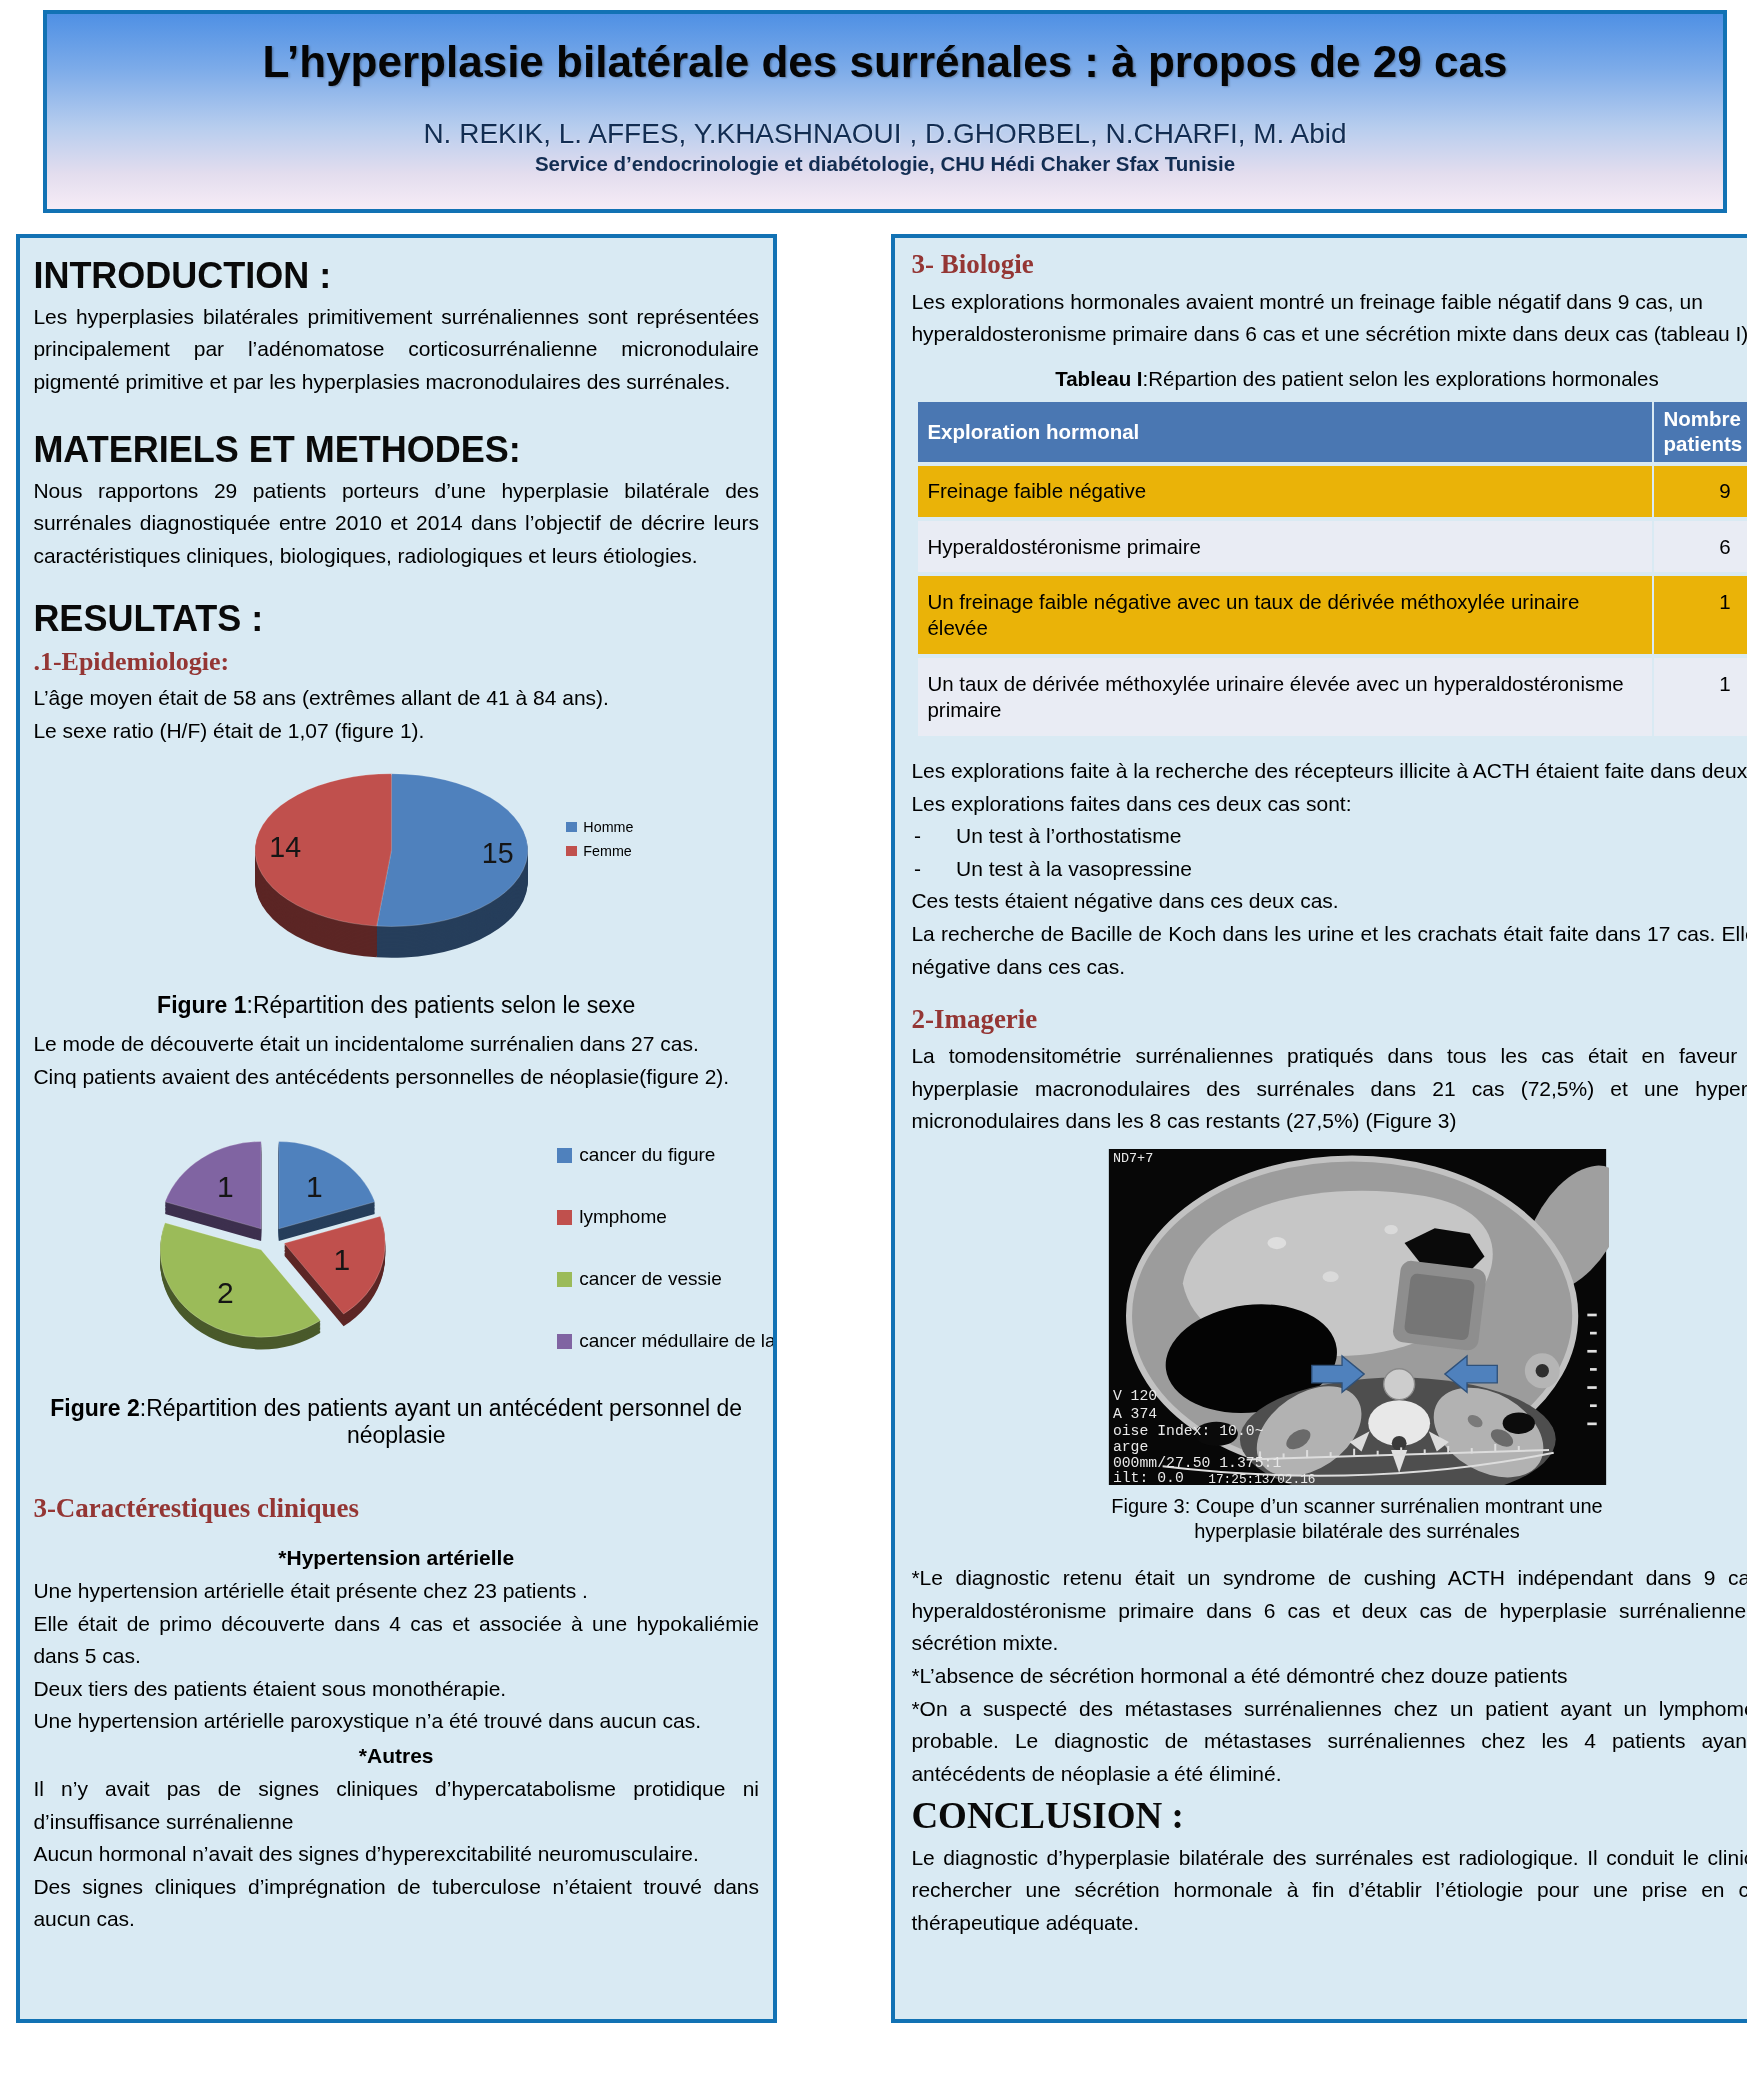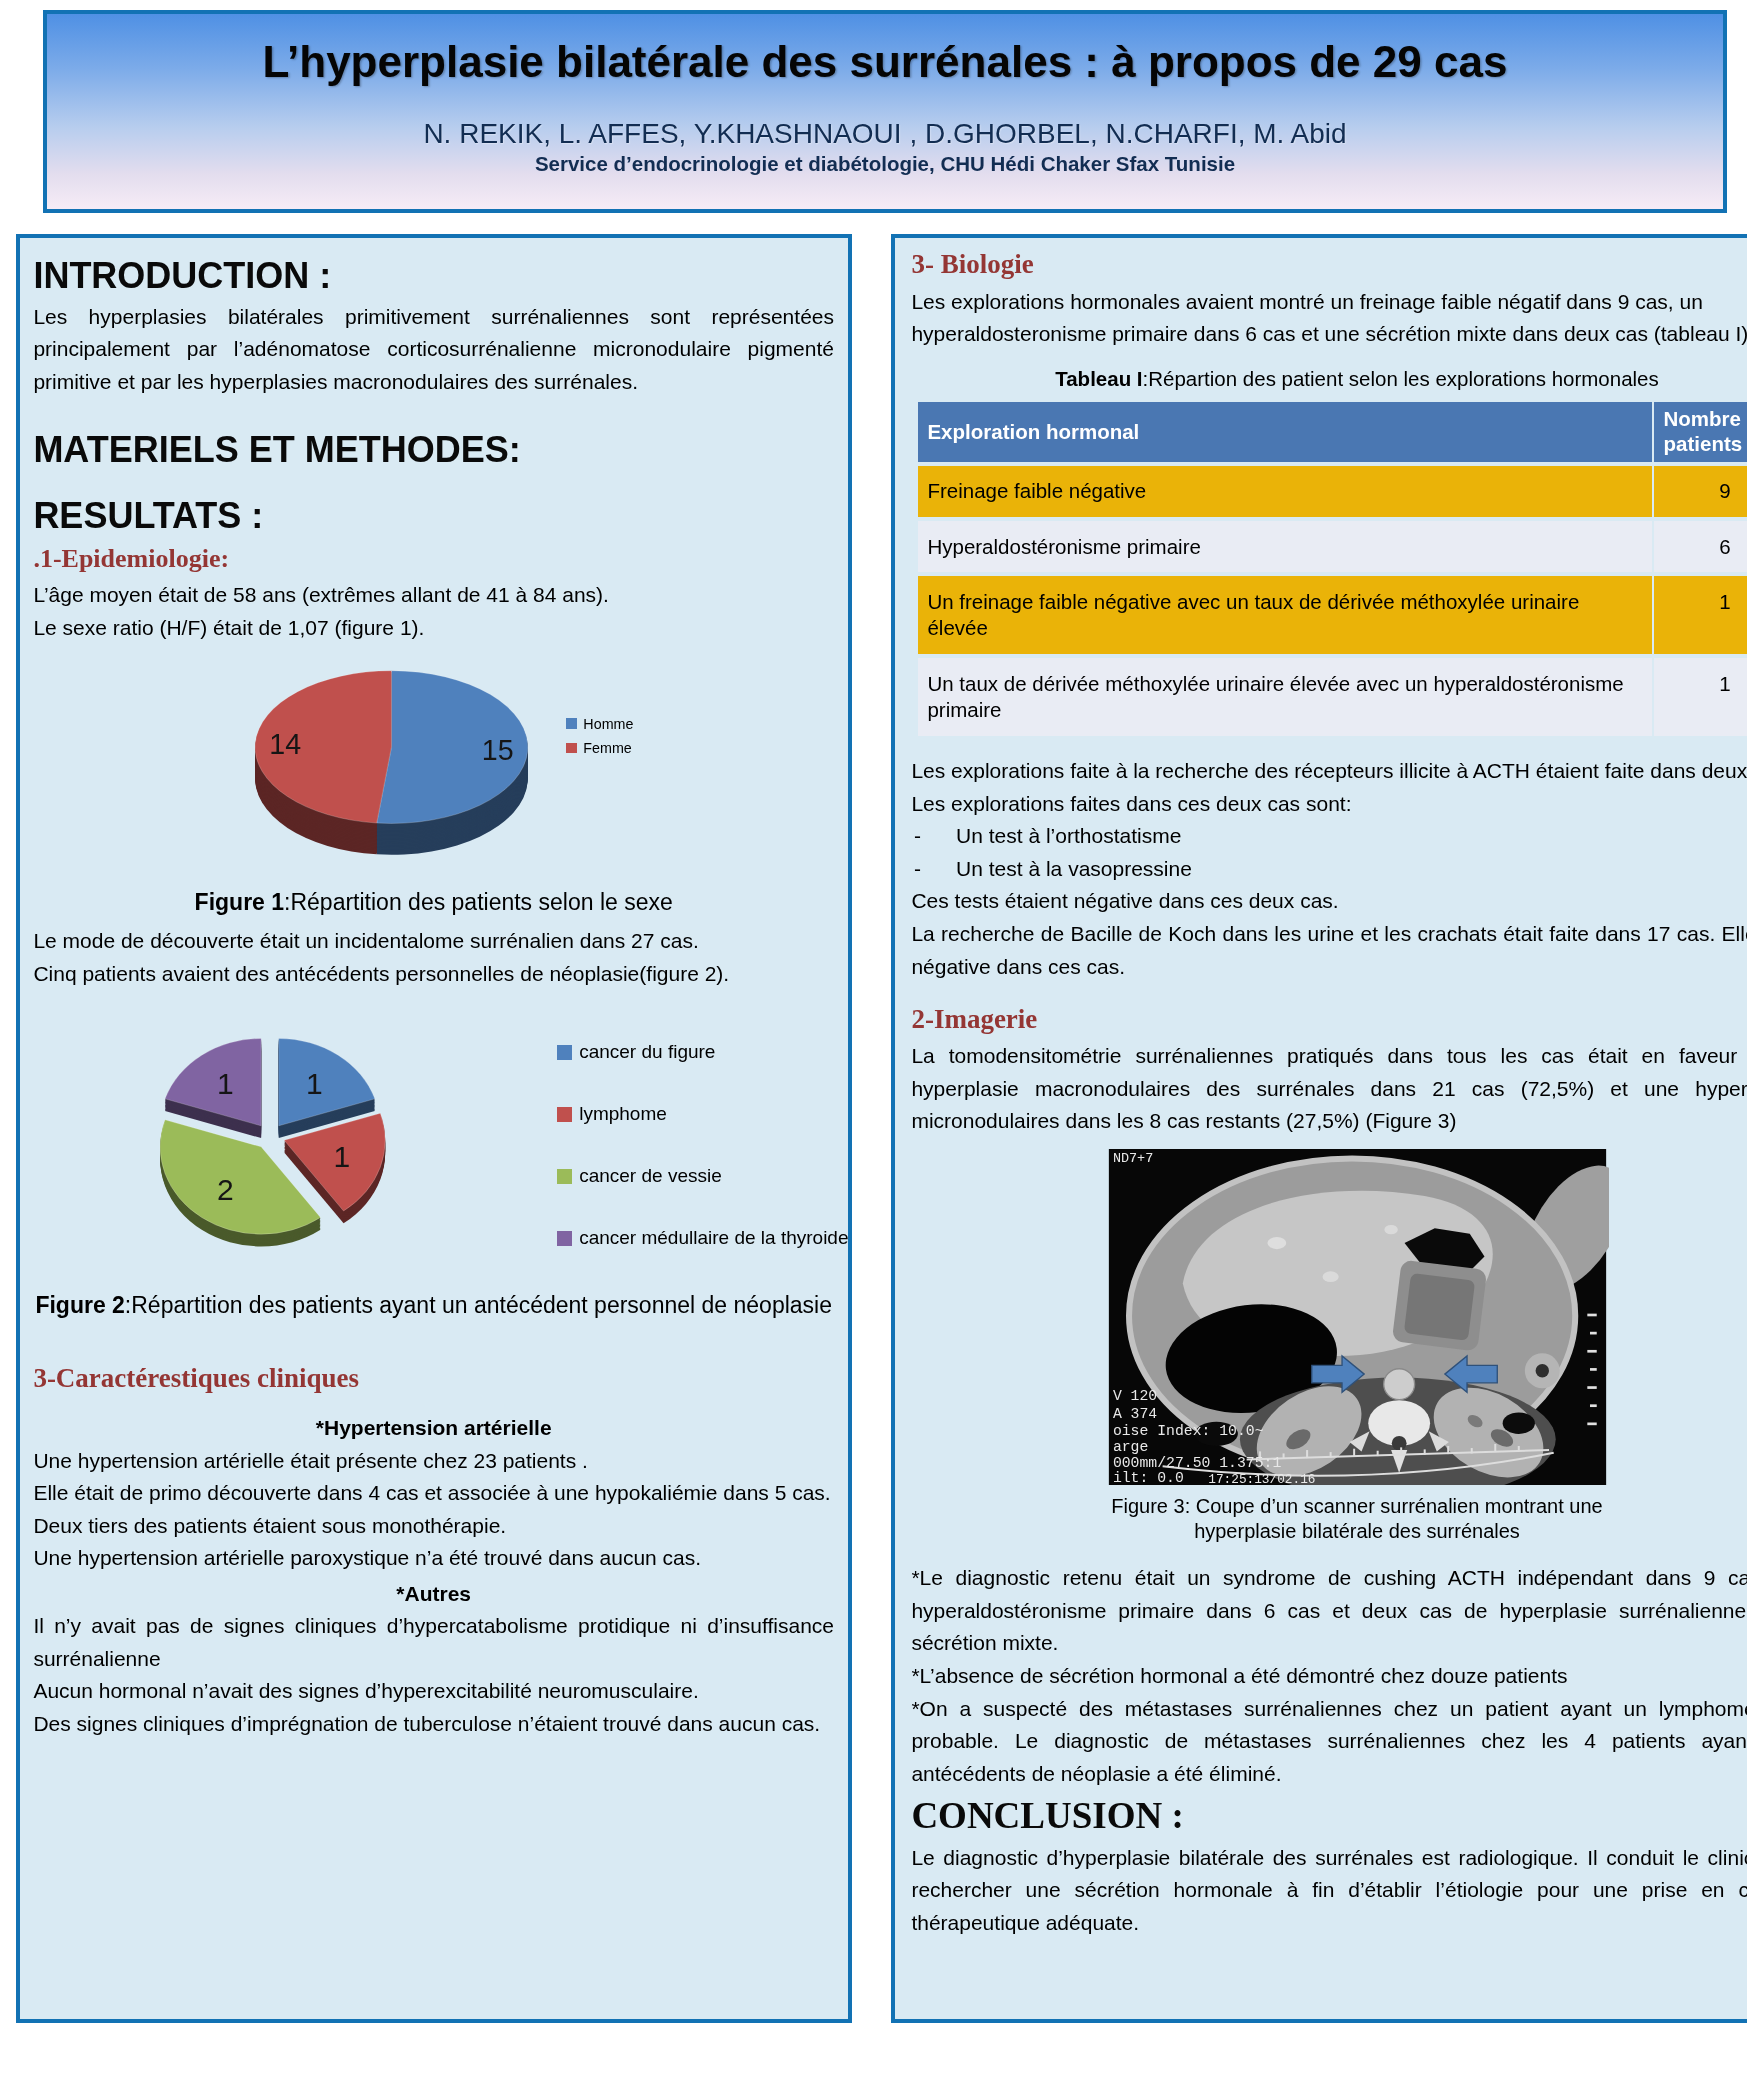--- a/index.html
+++ b/index.html
@@ -9,21 +9,21 @@
   .header-box{position:absolute;left:43px;top:9.6px;width:1684px;height:203px;box-sizing:border-box;
       border:4.1px solid #1272b4;text-align:center;
       background:linear-gradient(180deg,#4f90e4 0%,#7cabe9 28%,#b7cdee 58%,#e3ddee 82%,#f6ecf6 100%);}
   .title{margin-top:23px;font-size:44px;font-weight:bold;color:#050505;letter-spacing:0px;
          text-shadow:1.4px 1.4px 2px rgba(0,0,0,0.25);}
   .authors{margin-top:31px;font-size:28px;color:#122d52;text-shadow:0.7px 0.7px 1.4px rgba(255,255,255,0.4);}
   .affiliation{margin-top:2.7px;font-size:20.5px;font-weight:bold;color:#122d52;}
   
   .col{position:absolute;top:234px;height:1789px;box-sizing:border-box;background:#d9eaf3;
        border:4.1px solid #1272b4;overflow:hidden;}
-  .col.left{left:15.7px;width:836px;padding:8.2px 13.7px;}
+  .col.left{left:15.7px;width:761px;padding:8.2px 13.7px;}
   .col.right{left:891px;width:932px;padding:5.5px 16.4px;}
   
   .h-main{font-size:36px;font-weight:bold;color:#0a0a0a;margin:9.6px 0 5.5px 0;line-height:1.1;}
   .h-serif{font-family:"Liberation Serif",serif;}
   .h-red{font-family:"Liberation Serif",serif;font-weight:bold;color:#943634;font-size:27px;
          margin:18px 0 5.5px 0;line-height:1.15;}
   .h-red.small{font-size:26px;margin-top:8.2px;}
   .body-text{font-size:21px;line-height:1.55;margin:0;}
   .justify{text-align:justify;}
   .bold-line{font-weight:bold;margin-top:18px;text-align:center;} .mt14{margin-top:9.6px;}
@@ -75,20 +75,21 @@
     <div class="title">L’hyperplasie bilatérale des surrénales : à propos de 29 cas</div>
     <div class="authors">N. REKIK, L. AFFES, Y.KHASHNAOUI , D.GHORBEL, N.CHARFI, M. Abid</div>
     <div class="affiliation">Service d’endocrinologie et  diabétologie, CHU Hédi Chaker Sfax Tunisie</div>
   </header>
 
   <section class="col left">
     <h1 class="h-main">INTRODUCTION :</h1>
     <p class="body-text justify"> Les hyperplasies bilatérales primitivement surrénaliennes sont représentées principalement par l’adénomatose corticosurrénalienne micronodulaire pigmenté primitive et par les hyperplasies macronodulaires des surrénales.</p>
 
     <h1 class="h-main" style="margin-top:31px;">MATERIELS ET METHODES:</h1>
+    <p class="body-text justify">Nous rapportons 29 patients porteurs d’une hyperplasie bilatérale des surrénales diagnostiquée entre 2010 et 2014  dans l’objectif de décrire leurs caractéristiques cliniques, biologiques, radiologiques et leurs étiologies.</p>
 
     <h1 class="h-main" style="margin-top:27px;">RESULTATS :</h1>
     <h2 class="h-red small">.1-Epidemiologie:</h2>
     <div class="body-text"> L’âge moyen était de 58 ans (extrêmes allant de 41 à 84 ans).</div>
     <div class="body-text">Le sexe ratio (H/F) était de 1,07 (figure 1).</div>
 
     <figure class="fig-row fig1-row" style="margin-left:0;margin-right:0;">
       <svg id="pie1" viewBox="0 0 540 330">
           <path d="M 245 184 L 245 72 A 200 112 0 1 1 223.37619631521164 295.3434512012883 Z" fill="#263e5b"></path>
           <path d="M 245 184 L 223.37619631521164 295.3434512012883 A 200 112 0 0 1 244.99999999999997 72 Z" fill="#5c2625"></path>

